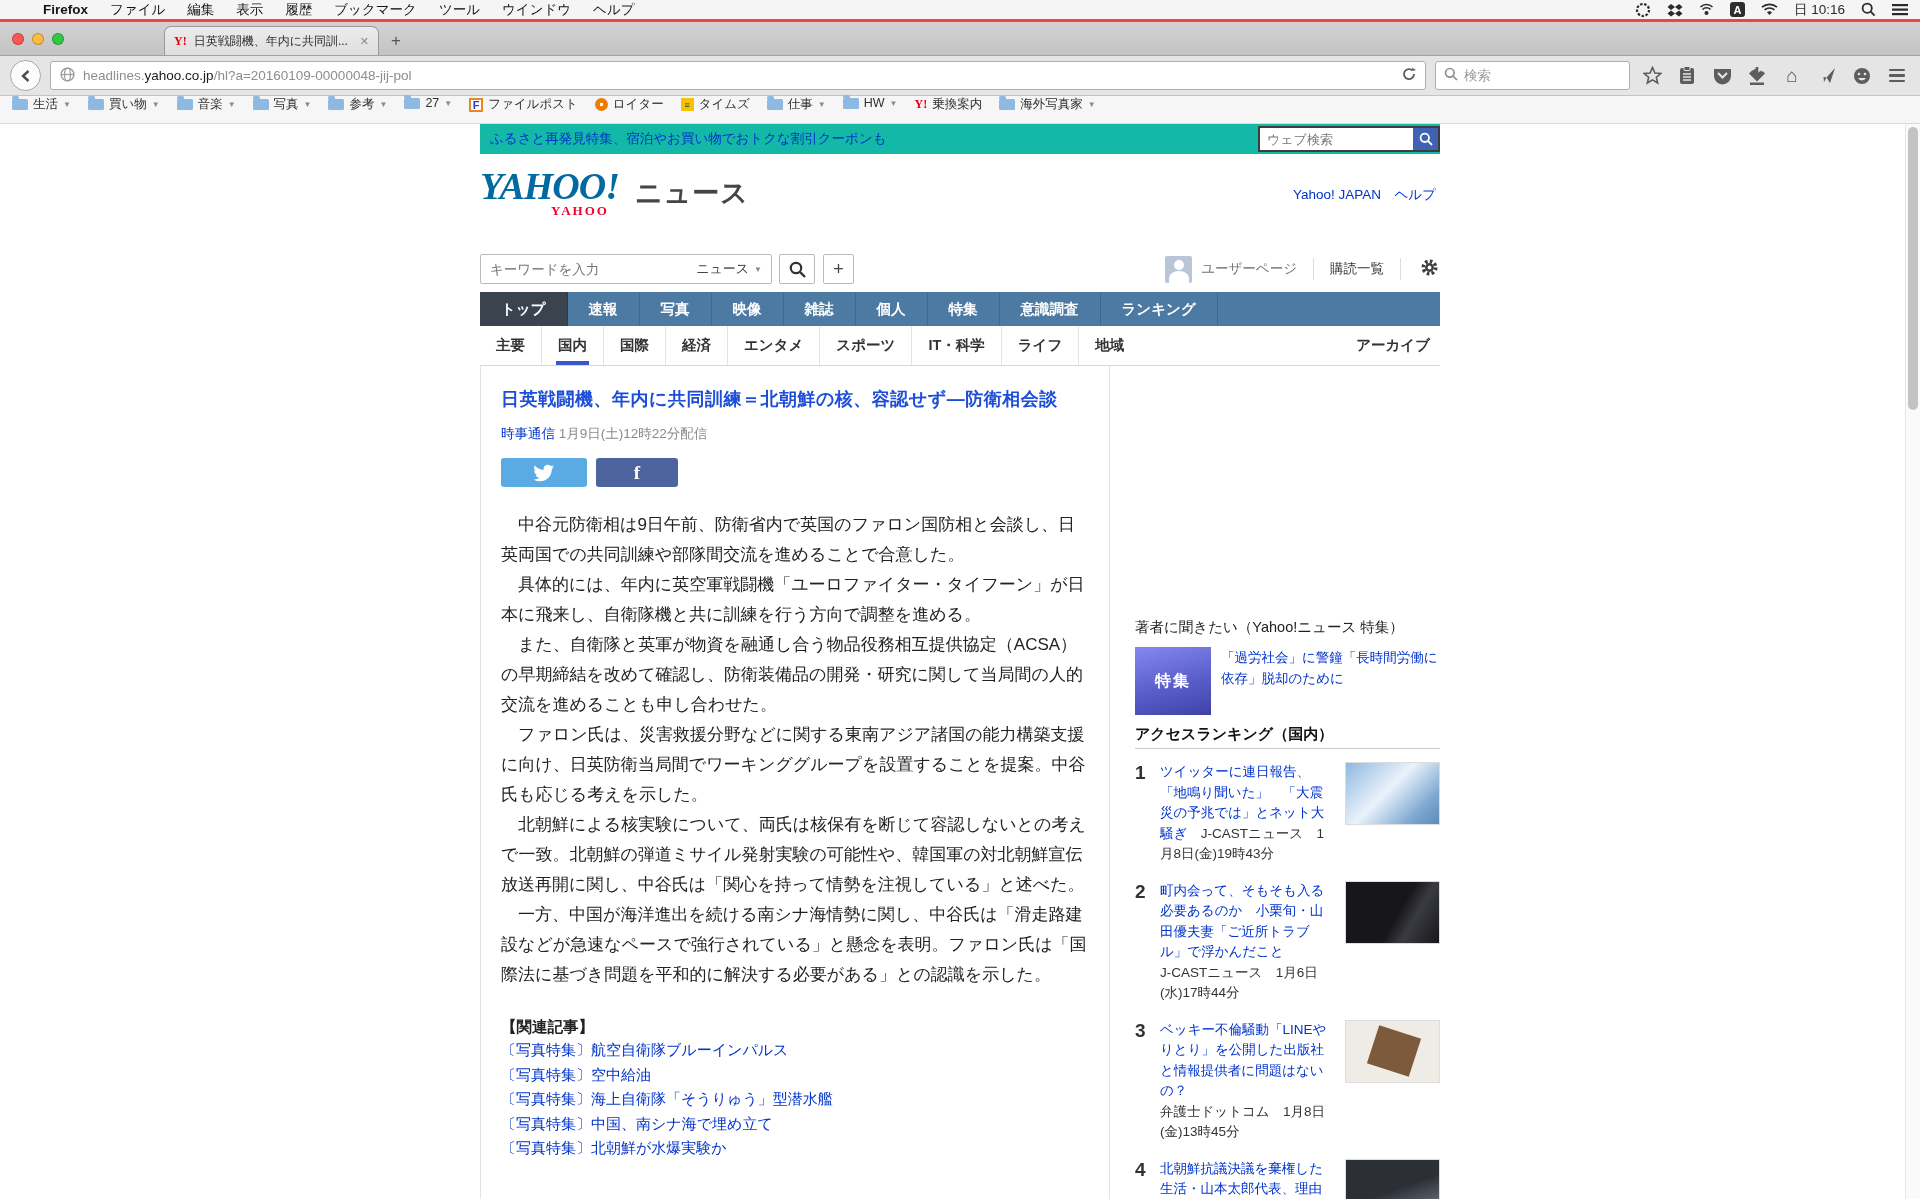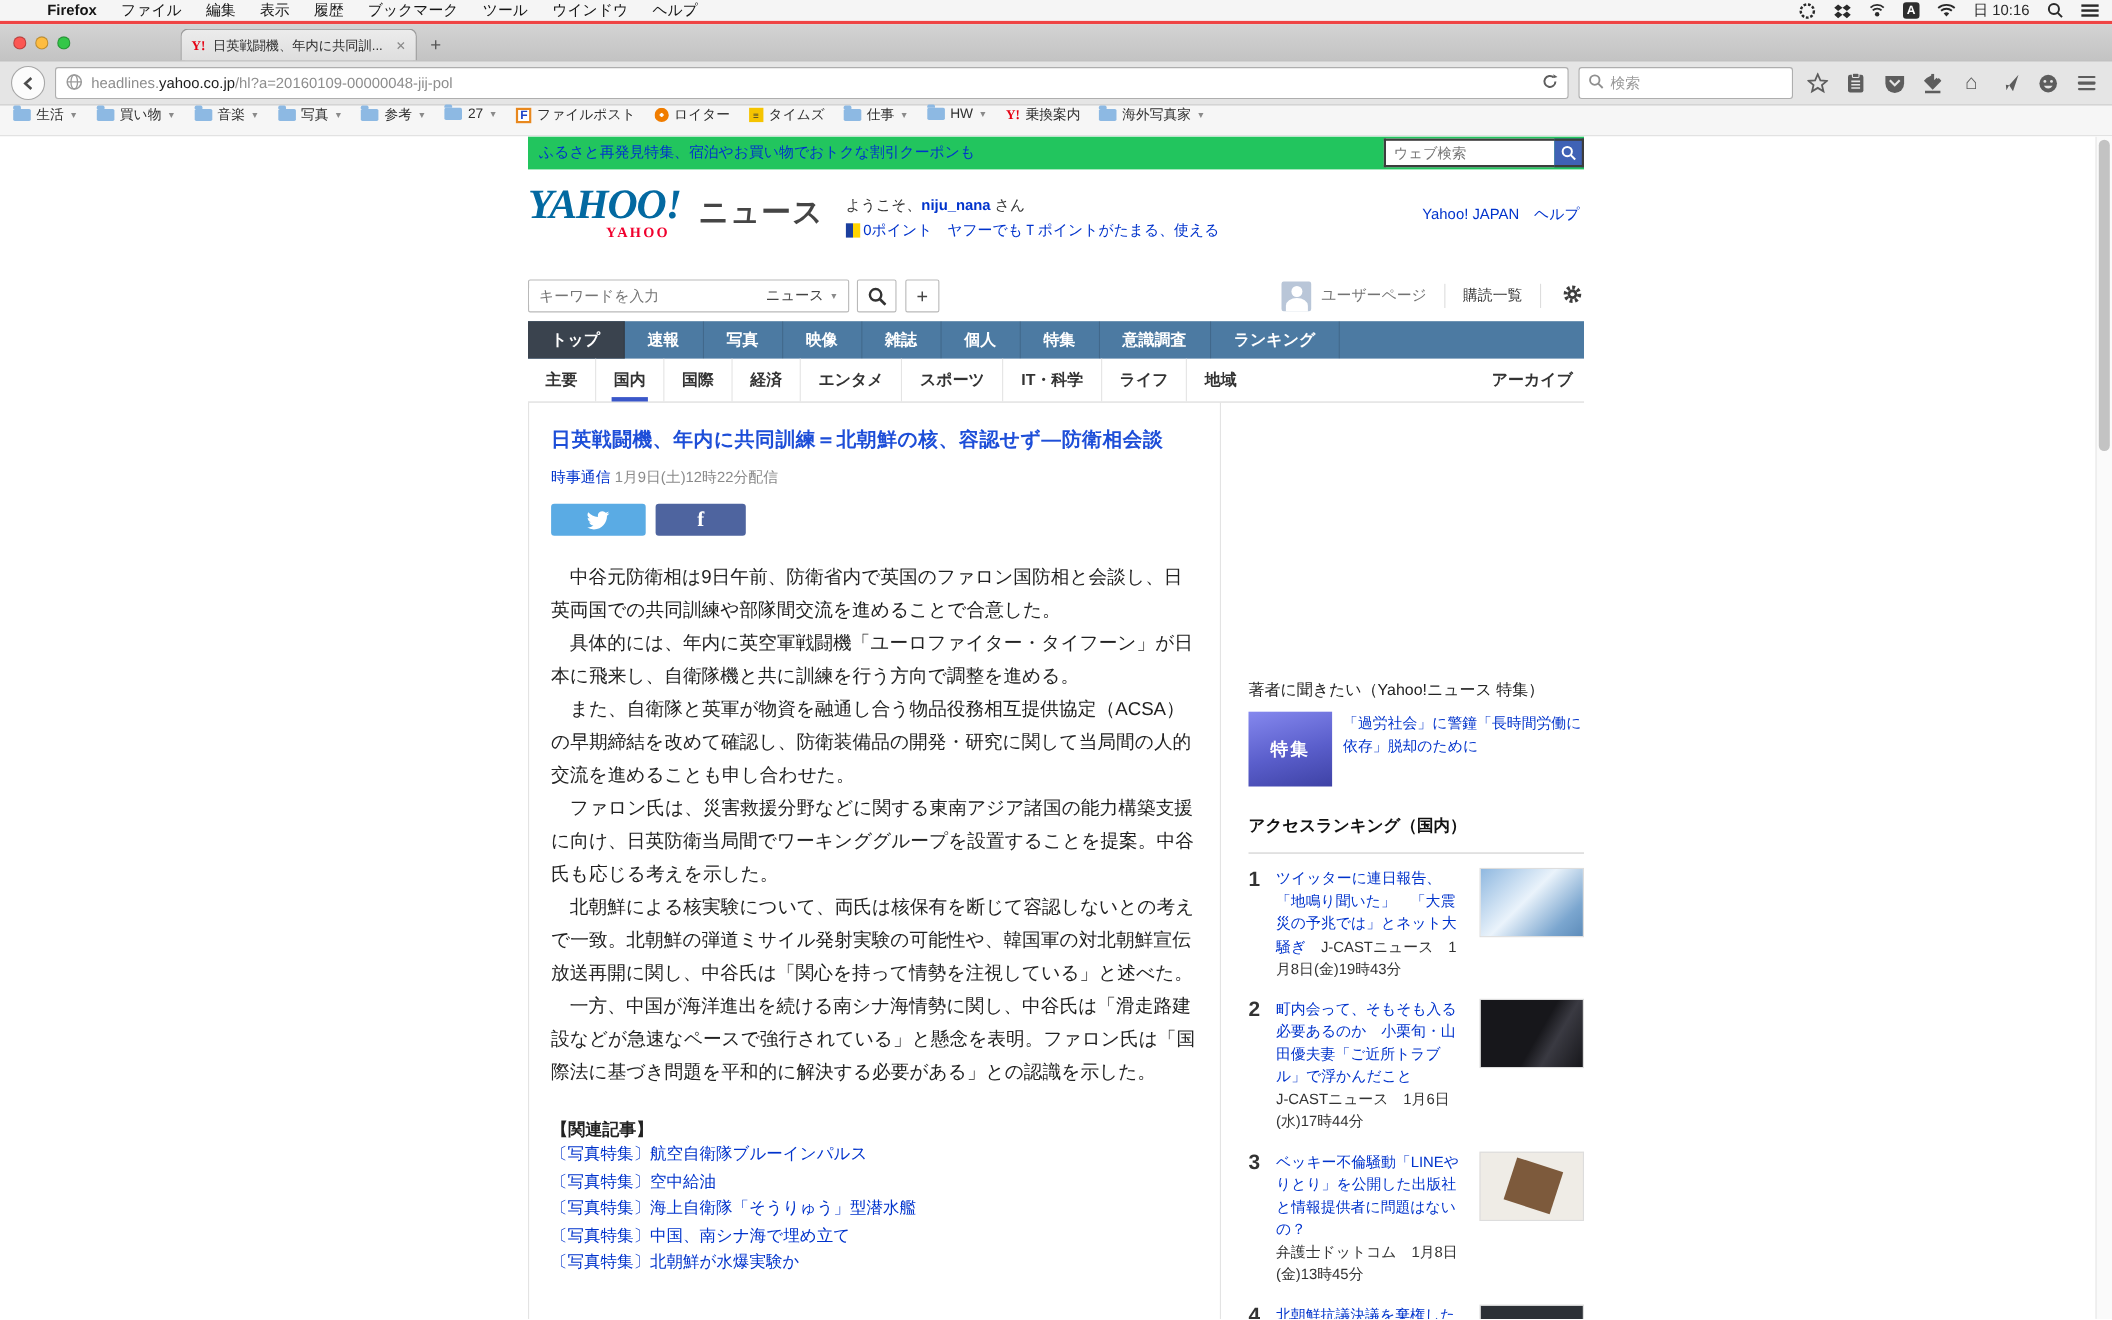--- a/index.html
+++ b/index.html
@@ -62,21 +62,21 @@
   .ic-times{width:13px;height:13px;background:#f5c400;flex:none;color:#333;font-size:9px;display:flex;align-items:center;justify-content:center}
   .ic-ytransit{color:#e60012;font-weight:bold;font-size:12px;font-family:"Liberation Serif",serif;flex:none}
 
   
   .viewport{position:relative;height:1075px;background:#fff;overflow:hidden}
   .scrollbar{position:absolute;right:0;top:0;width:15px;height:100%;background:#fafafa;border-left:1px solid #e6e6e6;z-index:50}
   .sthumb{position:absolute;top:3px;left:2px;width:10px;height:283px;background:#c3c3c3;border-radius:5px}
   .pagewrap{width:960px;margin-left:480px}
 
   
-  .promo{height:30px;background:#22c55e;display:flex;align-items:center;font-size:13.5px;padding-left:10px}
+  .promo{height:30px;background:#14b8a6;display:flex;align-items:center;font-size:13.5px;padding-left:10px}
   .websearch{margin-left:auto;display:flex;align-items:center}
   .websearch input{width:155px;height:26px;border:2px solid #3d3d3d;border-right:none;font-size:13px;padding:0 7px;outline:none}
   .wsbtn{width:27px;height:26px;background:#3f62b5;border:2px solid #3d3d3d;border-left:none;display:flex;align-items:center;justify-content:center}
 
   
   .siteheader{position:relative;height:92px;padding-top:13px;display:flex}
   .ylogo{display:flex;align-items:flex-start}
   .yh{font-family:"Liberation Serif",serif;font-style:italic;font-weight:bold;font-size:38px;line-height:38px;color:#0369a1;letter-spacing:-1px}
   .jp{font-family:"Liberation Serif",serif;font-weight:bold;font-size:13px;color:#f0002d;letter-spacing:2px;margin:36px 0 0 -68px}
   .svc{font-size:27px;font-weight:bold;color:#454545;margin:8px 0 0 26px;letter-spacing:1px}
@@ -131,21 +131,21 @@
   .related a{display:block;font-size:15px;line-height:24.5px}
 
   
   .adspace{height:252px}
   .feath{font-size:14.5px;font-weight:normal;color:#222;padding-bottom:10px}
   .feat{display:flex;gap:10px}
   .featthumb{width:76px;height:68px;flex:none;color:#fff;display:flex;align-items:center;justify-content:center;
     font-size:16px;font-weight:bold;letter-spacing:2px;
     background:linear-gradient(165deg,#8588ee 0%,#5a5ecb 55%,#3e42a5 100%)}
   .feat a{font-size:13.5px;line-height:21px;display:block}
-  .rankh{margin-top:26px;font-size:15px;font-weight:bold;color:#111;padding-bottom:15px;border-bottom:1px solid #ccc}
+  .rankh{margin-top:10px;font-size:15px;font-weight:bold;color:#111;padding-bottom:4px;border-bottom:1px solid #ccc}
   .ritem{display:flex;padding:13px 0 3px;gap:8px}
   .rnum{font-size:19px;font-weight:bold;color:#333;width:17px;flex:none;line-height:21px}
   .rbody{flex:1;font-size:13.5px;line-height:20.5px;min-width:0}
   .rsrc{color:#333}
   .rthumb{width:95px;height:63px;flex:none;margin-left:2px;border:1px solid #ddd}
   .t1{background:linear-gradient(135deg,#8fb8e0 0%,#eaf3fb 45%,#7ba6cf 80%,#5d8cba 100%)}
   .t2{background:linear-gradient(120deg,#17171b 55%,#3a3a42 70%,#17171b 100%)}
   .t3{background:#efece6;position:relative}
   .t3::before{content:'';position:absolute;left:26px;top:10px;width:44px;height:40px;background:#7d5a3c;transform:rotate(18deg)}
   .t4{background:linear-gradient(160deg,#2c3036 50%,#565d66 75%,#23262b 100%)}
@@ -377,24 +377,20 @@
           </span>
       </span>
     </div>
 
     <div class="siteheader">
       <a class="ylogo">
         <span class="yh">YAHOO!</span>
         <span class="jp">YAHOO</span>
       </a>
       <span class="svc">ニュース</span>
-      <div class="welcome">
-        <div><span>ようこそ、</span><a class="blue uname">niju_nana</a><span> さん</span></div>
-        <div><span class="tpt"></span><a class="blue">0ポイント</a>　<a class="blue">ヤフーでもＴポイントがたまる、使える</a></div>
-      </div>
       <div class="helplinks">
         <a class="blue">Yahoo! JAPAN</a>　<a class="blue">ヘルプ</a>
       </div>
     </div>
 
     <div class="newssearch">
       <div class="nsbox">
         <input placeholder="キーワードを入力" style="">
         <span class="nsscope">
             <span>ニュース</span>

